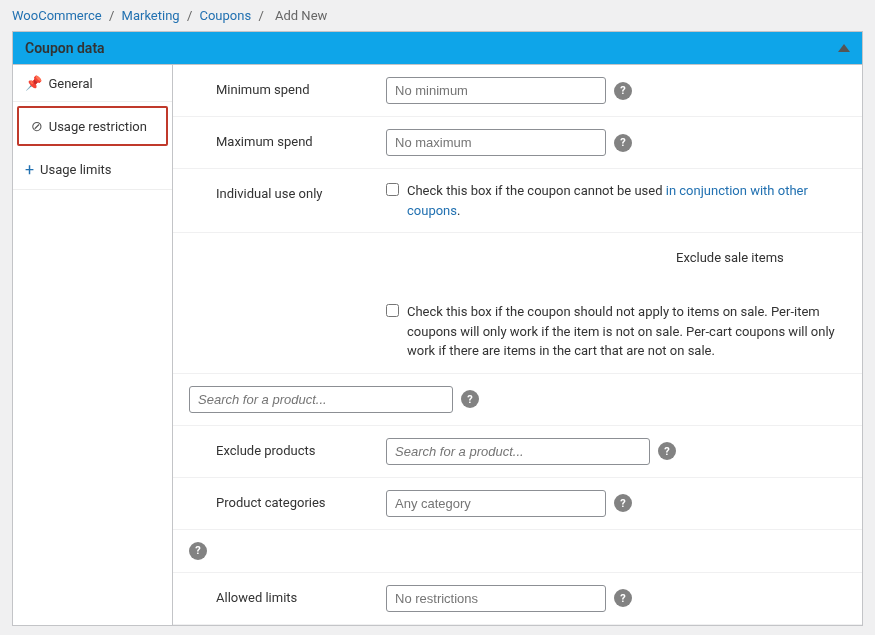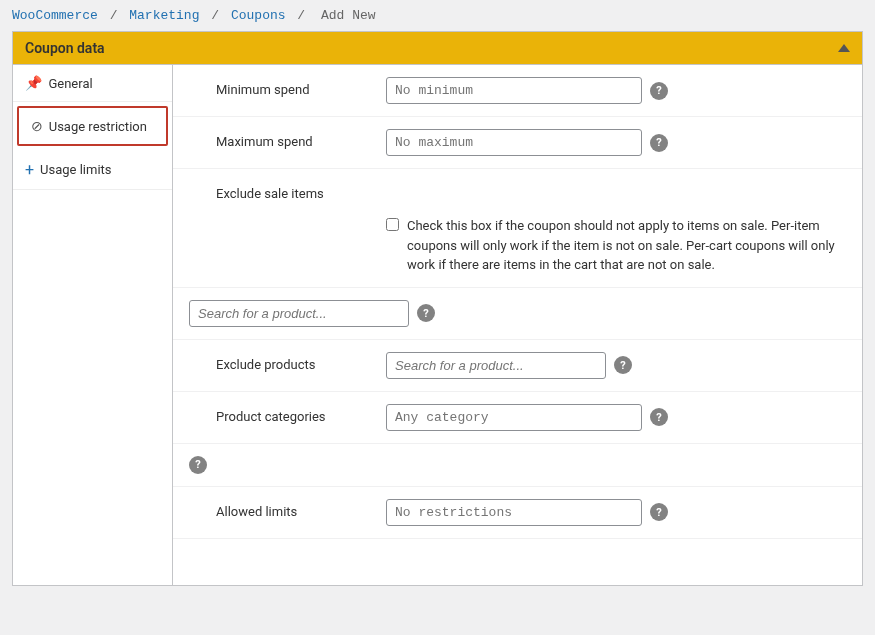--- a/index.html
+++ b/index.html
@@ -6,42 +6,41 @@
     body {
       font-family: -apple-system, BlinkMacSystemFont, "Segoe UI", Roboto, sans-serif;
       font-size: 13px;
       color: #333;
       background: #f0f0f1;
     }
     .breadcrumb {
       padding: 8px 12px;
       font-size: 13px;
       background: #f0f0f1;
-      font-family: Liberation Mono, monospace;
     }
     .breadcrumb a {
       color: #2271b1;
       text-decoration: none;
     }
     .breadcrumb span { color: #666; margin: 0 4px; }
 
     .coupon-data-box {
       background: #fff;
       border: 1px solid #c3c4c7;
       margin: 0 12px;
     }
     .coupon-data-header {
       display: flex;
       justify-content: space-between;
       align-items: center;
       padding: 8px 12px;
       border-bottom: 1px solid #c3c4c7;
       font-weight: 600;
       font-size: 14px;
-      background: #eab308;
+      background: #0ea5e9;
     }
     .coupon-data-body {
       display: flex;
       min-height: 520px;
     }
     .sidebar {
       width: 160px;
       border-right: 1px solid #c3c4c7;
       padding: 0;
     }
@@ -96,22 +95,22 @@
     .form-input {
       border: 1px solid #8c8f94;
       border-radius: 3px;
       padding: 5px 8px;
       font-size: 13px;
       color: #888;
       background: #fff;
       width: 200px;
       outline: none;
     }
-    .form-input.wide { width: 256px; font-family: Liberation Mono, monospace; }
-    .form-input.search-input { width: 220px; color: #bbb; font-style: italic; }
+    .form-input.wide { width: 220px; }
+    .form-input.search-input { width: 264px; color: #bbb; font-style: italic; }
 
     .help-icon {
       display: inline-flex;
       align-items: center;
       justify-content: center;
       width: 18px;
       height: 18px;
       border-radius: 50%;
       background: #828282;
       color: #fff;
@@ -194,22 +193,31 @@
       </div>
 
       <div class="form-row">
         <label class="form-label">Maximum spend</label>
         <div class="form-field">
           <input class="form-input wide" type="text" placeholder="No maximum" style="">
           <span class="help-icon">?</span>
         </div>
       </div>
 
-
-      <div class="form-row" style="align-items:flex-start;">
+      <div class="form-row">
+        <label class="form-label">Individual use only</label>
+        <div class="form-field">
+          <div class="checkbox-row">
+            <input type="checkbox" style="">
+            <span class="checkbox-label">Check this box if the coupon cannot be used <em>in conjunction with other coupons</em>.</span>
+          </div>
+        </div>
+      </div>
+
+      <div class="form-row" style="align-items:flex-end;flex-direction:column;">
         <label class="form-label">Exclude sale items</label>
         <div class="form-field" style="max-width:460px;margin-top:35px;">
           <div class="checkbox-row">
             <input type="checkbox" style="">
             <span class="checkbox-label">Check this box if the coupon should not apply to items on sale. Per-item coupons will only work if the item is not on sale. Per-cart coupons will only work if there are items in the cart that are not on sale.</span>
           </div>
         </div>
       </div>
 
       <div class="form-row">

